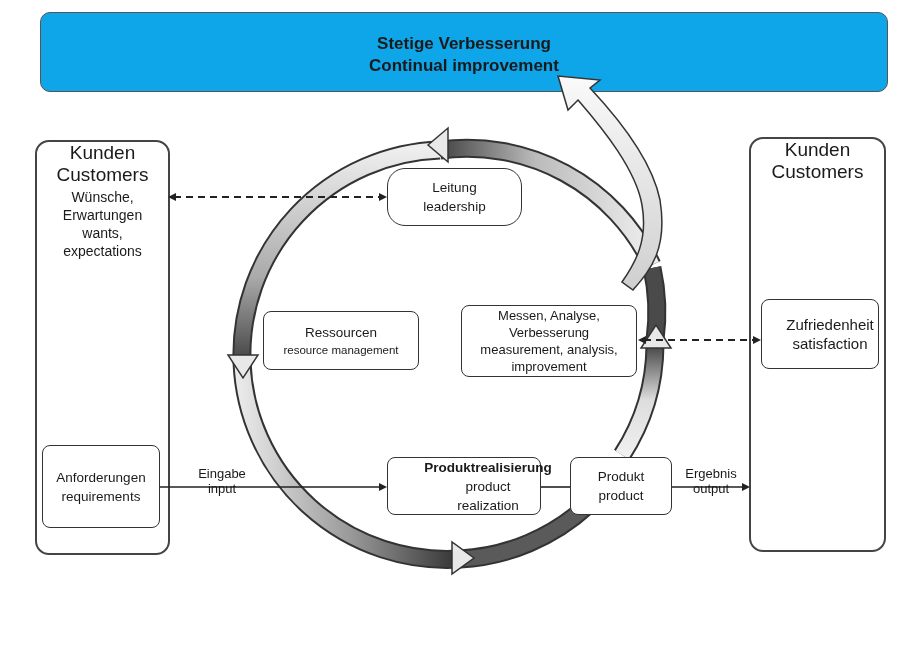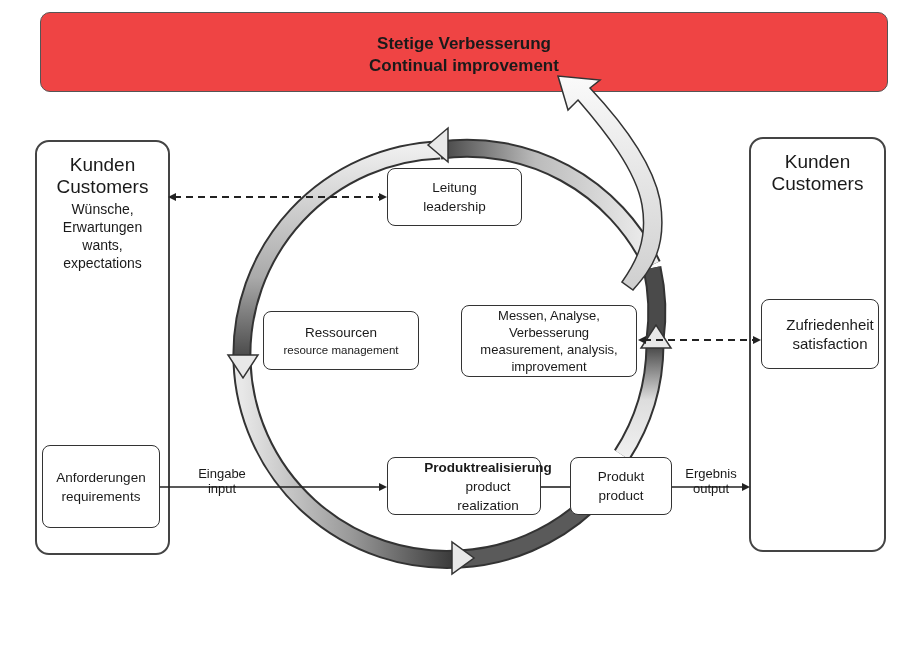--- a/index.html
+++ b/index.html
@@ -1,25 +1,25 @@
 <!DOCTYPE html>
 <html><head>
 <meta charset="utf-8">
 <style>
   html, body { margin:0; padding:0; background:#ffffff; }
   body { width:919px; height:650px; position:relative; overflow:hidden;
          font-family:"Liberation Sans", sans-serif; color:#1a1a1a; }
   .box { position:absolute; border:1.5px solid #333; border-radius:10px; background:#fff;
          box-sizing:border-box; text-align:center; }
-  .top-box { left:40px; top:12px; width:848px; height:80px; background:#ef4444;
+  .top-box { left:40px; top:12px; width:848px; height:80px; background:#0ea5e9;
              border-radius:10px; border:1.5px solid #555; }
   .top-title { position:absolute; left:0; right:0; top:20px; font-weight:bold; font-size:17px; line-height:22px; }
   .cust-left { left:35px; top:140px; width:135px; height:415px; border-radius:14px; border:2px solid #444; }
   .cust-right { left:749px; top:137px; width:137px; height:415px; border-radius:14px; border:2px solid #444; }
-  .cust-head { font-size:19px; line-height:22px; margin-top:12px; }
+  .cust-head { font-size:19px; line-height:22px; }
   .cust-sub { font-size:14px; line-height:18px; margin-top:2px; }
   .inner { position:absolute; display:flex; flex-direction:column; align-items:center; justify-content:center;
            font-size:13px; line-height:16px; border-radius:8px; }
   .lbl { position:absolute; font-size:13px; line-height:15px; text-align:center; }
   svg.overlay { position:absolute; left:0; top:0; }
 </style>
 </head>
 <body>
 
 <div class="box top-box">
@@ -123,21 +123,21 @@
   <polygon points="761,340 753,336 753,344" fill="#222"></polygon>
   <polygon points="638,340 646,336 646,344" fill="#222"></polygon>
 
   <line x1="160" y1="487" x2="381" y2="487" stroke="#222" stroke-width="1.6"></line>
   <polygon points="387,487 379,483 379,491" fill="#222"></polygon>
   <line x1="541" y1="487" x2="570" y2="487" stroke="#222" stroke-width="1.6"></line>
   <line x1="672" y1="487" x2="743" y2="487" stroke="#222" stroke-width="1.6"></line>
   <polygon points="750,487 742,483 742,491" fill="#222"></polygon>
 </svg>
 
-<div class="box inner" style="left:387px; top:168px; width:135px; height:58px; font-size:13.5px; line-height:19px;">
+<div class="box inner" style="left:387px; top:168px; width:135px; height:58px; font-size:13.5px; line-height:19px;border-radius:18px;">
   <div>Leitung</div>
   <div>leadership</div>
 </div>
 
 <div class="box inner" style="left:263px; top:311px; width:156px; height:59px;">
   <div style="font-size:13.5px; line-height:18px;">Ressourcen</div>
   <div style="font-size:11.5px; line-height:16px;text-align:center;">resource management</div>
 </div>
 
 <div class="box inner" style="left:461px; top:305px; width:176px; height:72px; font-size:13px; line-height:17px;">

